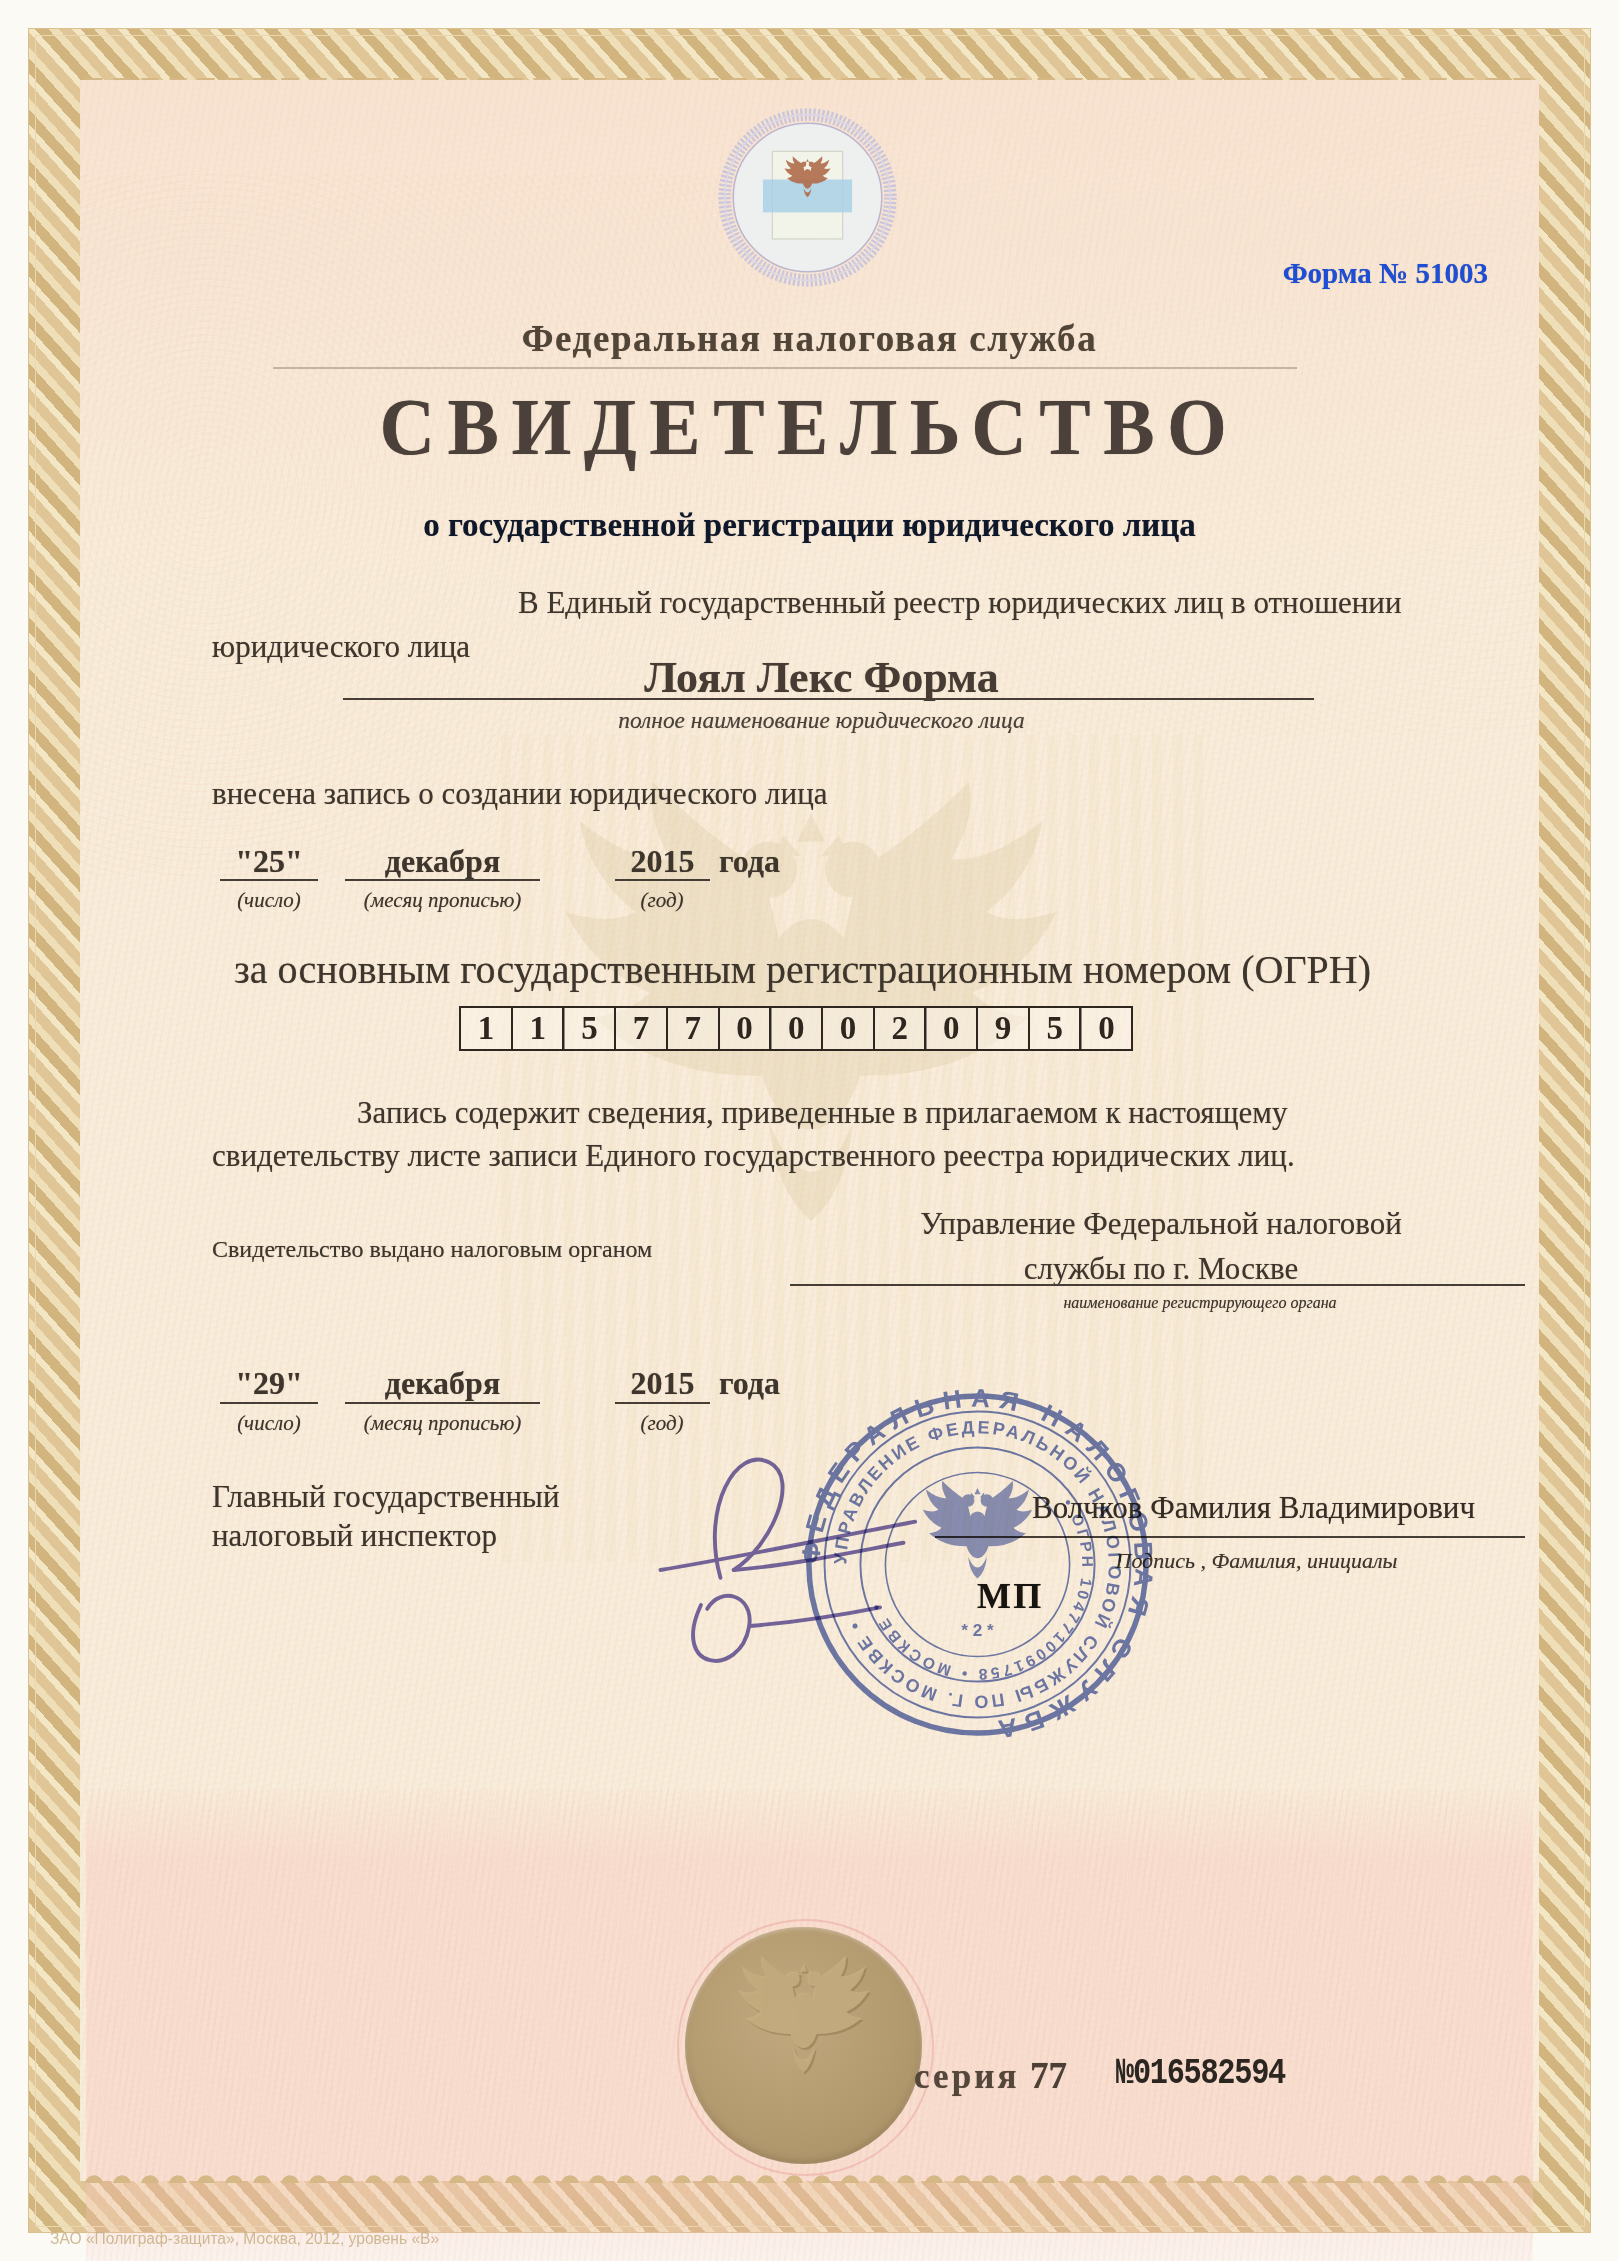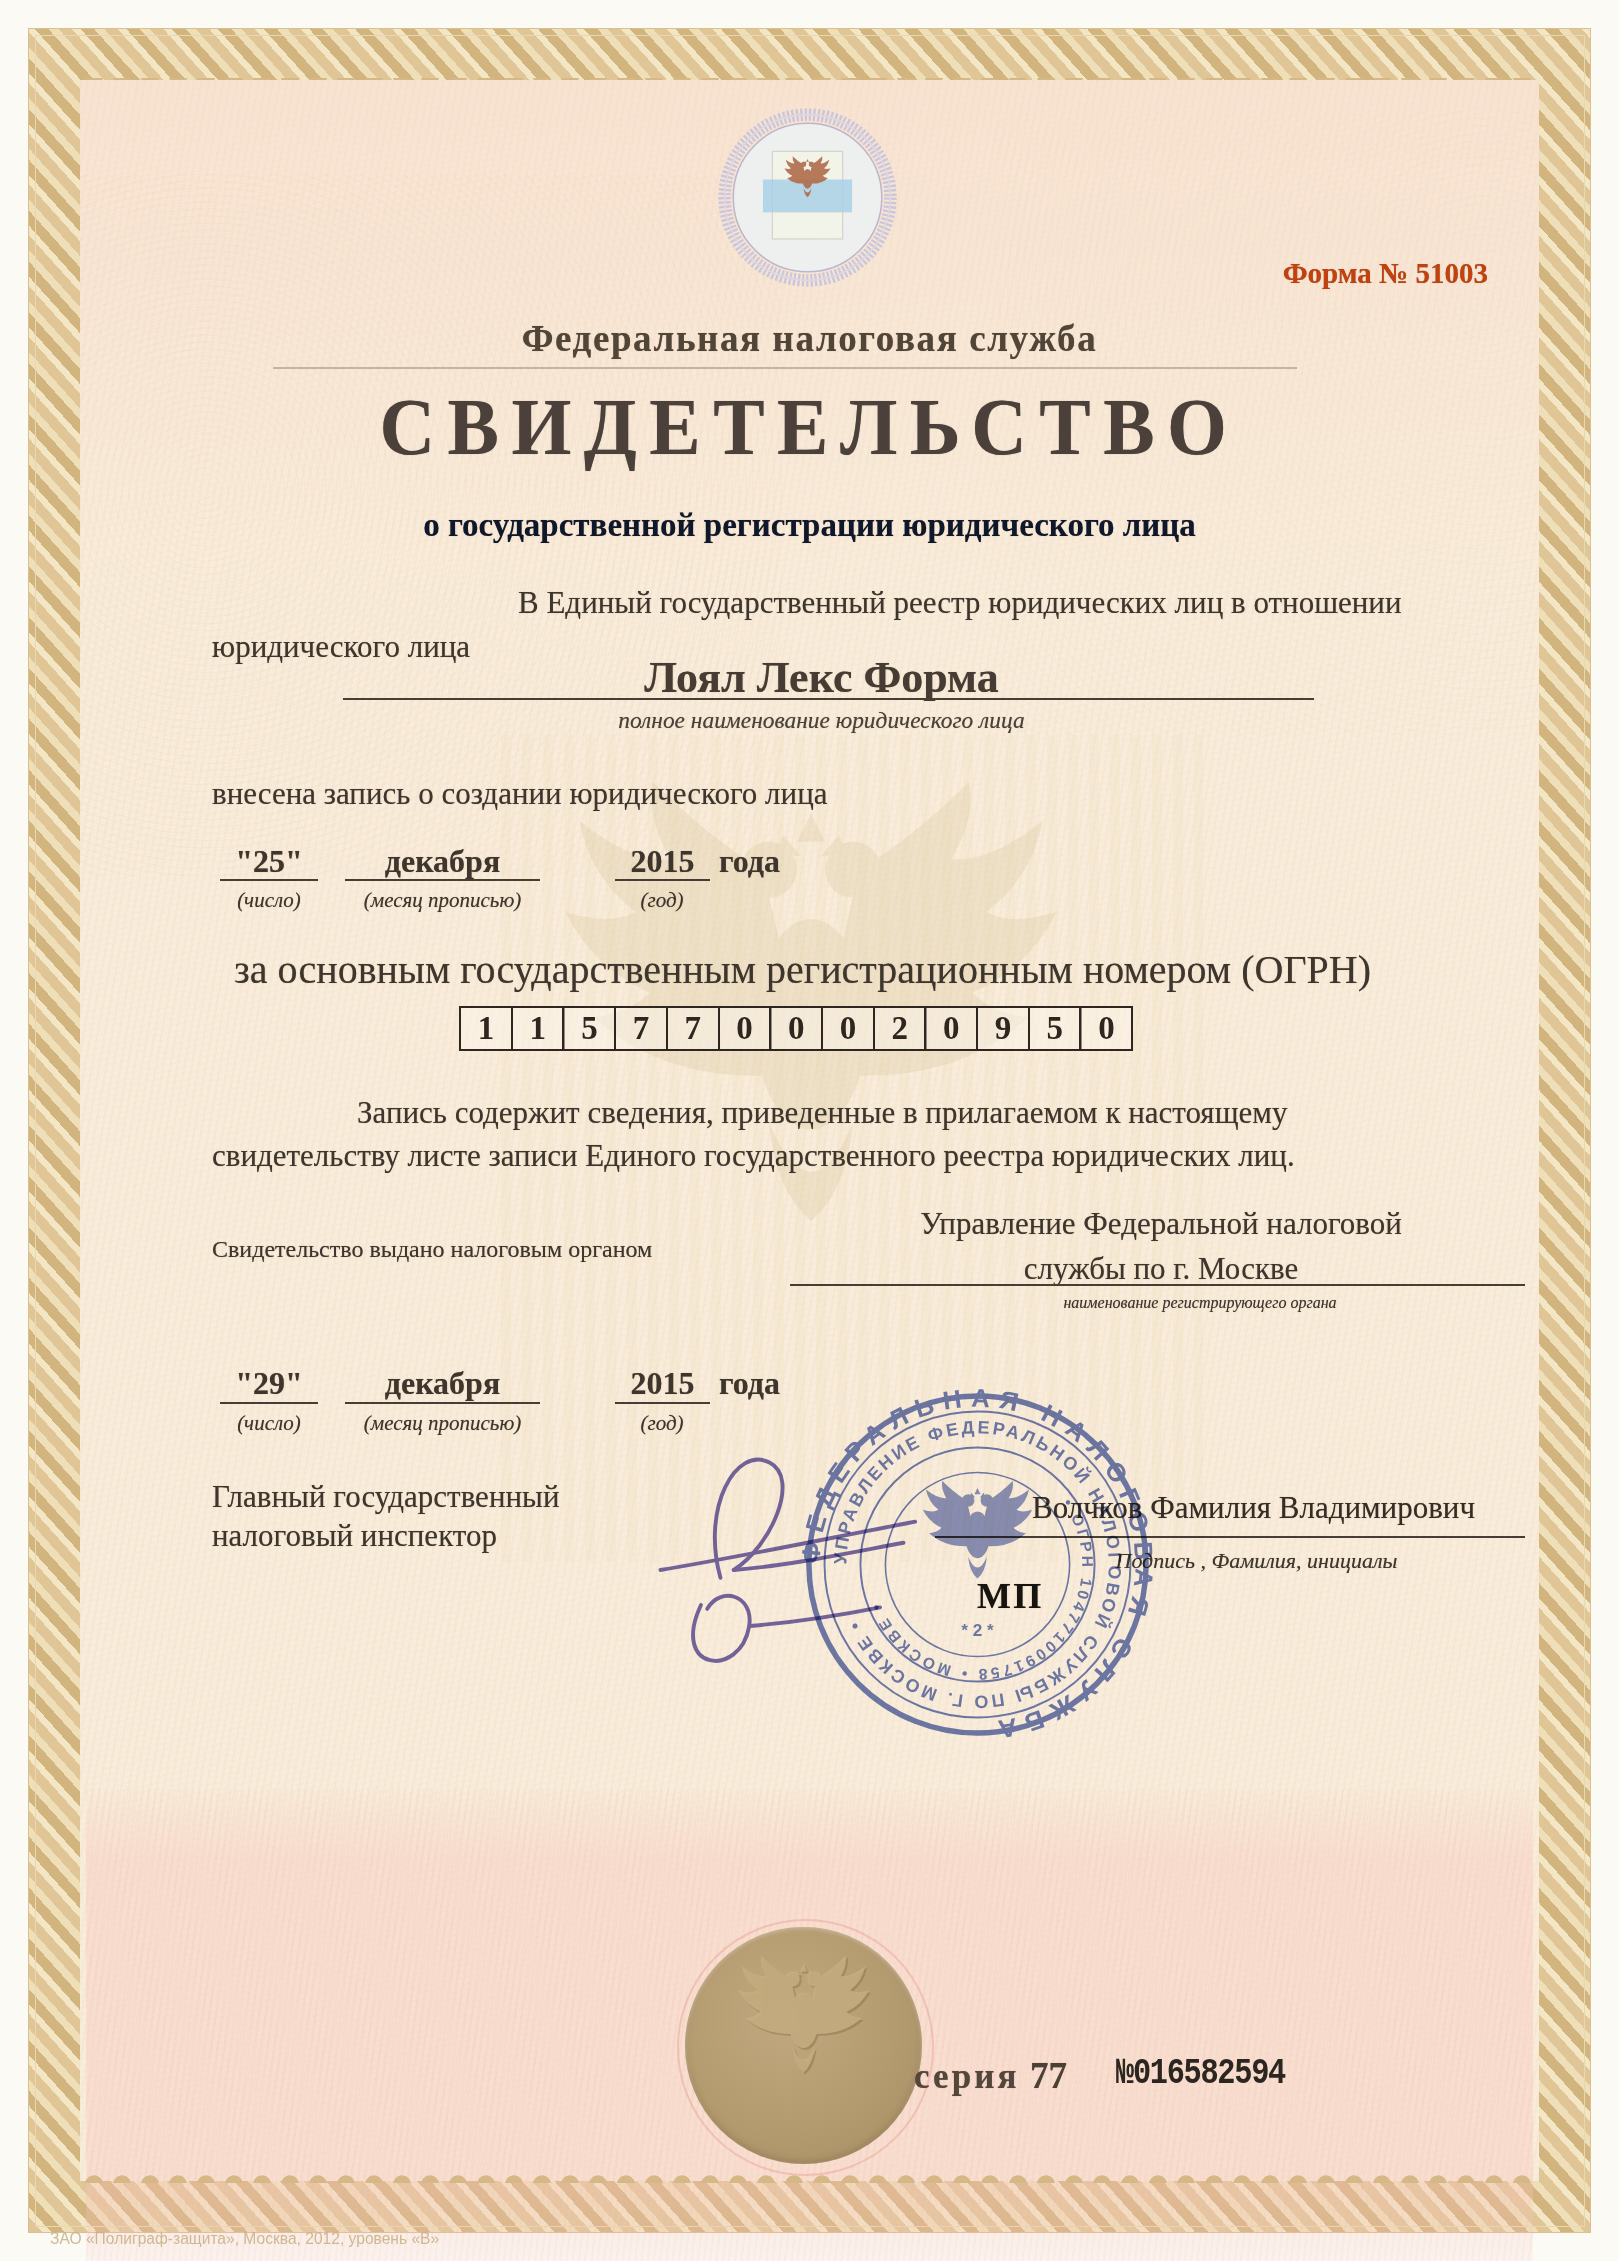--- a/index.html
+++ b/index.html
@@ -35,21 +35,21 @@
     repeating-linear-gradient(97deg, rgba(238,172,160,.14) 0 2.3px, rgba(255,255,255,0) 2.3px 6.2px);}
   .wm-eagle{position:absolute;left:460px;top:733px;opacity:.22;}
   
   .t{position:absolute;white-space:nowrap;}
   .b{font-weight:bold;}
   .it{font-style:italic;}
   .scan{text-shadow:0 0 0.8px rgba(66,55,44,.55);}
   .center{text-align:center;}
   .rule{position:absolute;background:#463d34;height:2.3px;}
   
-  .form-no{top:257px;right:131px;font-size:29px;color:#c2410c;}
+  .form-no{top:257px;right:131px;font-size:29px;color:#1d4ed8;}
   .agency{left:0;width:1619px;top:317px;font-size:37px;letter-spacing:1.6px;color:#514538;}
   .agency-rule{left:273px;width:1024px;top:367px;height:1.6px;background:rgba(110,100,86,.38);}
   .main-title{left:0;width:1619px;top:381px;font-size:77px;letter-spacing:12.5px;color:#4b413a;transform:scaleY(1.04);transform-origin:top;}
   .subtitle{left:0;width:1619px;top:507px;font-size:33px;color:#0f172a;}
   .intro1{left:518px;top:585px;font-size:31px;}
   .intro2{left:212px;top:629px;font-size:31px;}
   .company{left:328px;width:987px;top:652px;font-size:44px;color:#463c33;}
   .company-rule{left:343px;width:971px;top:698px;}
   .company-cap{left:328px;width:987px;top:707px;font-size:23.4px;color:#4a4239;}
   .record-line{left:212px;top:776px;font-size:31px;}

